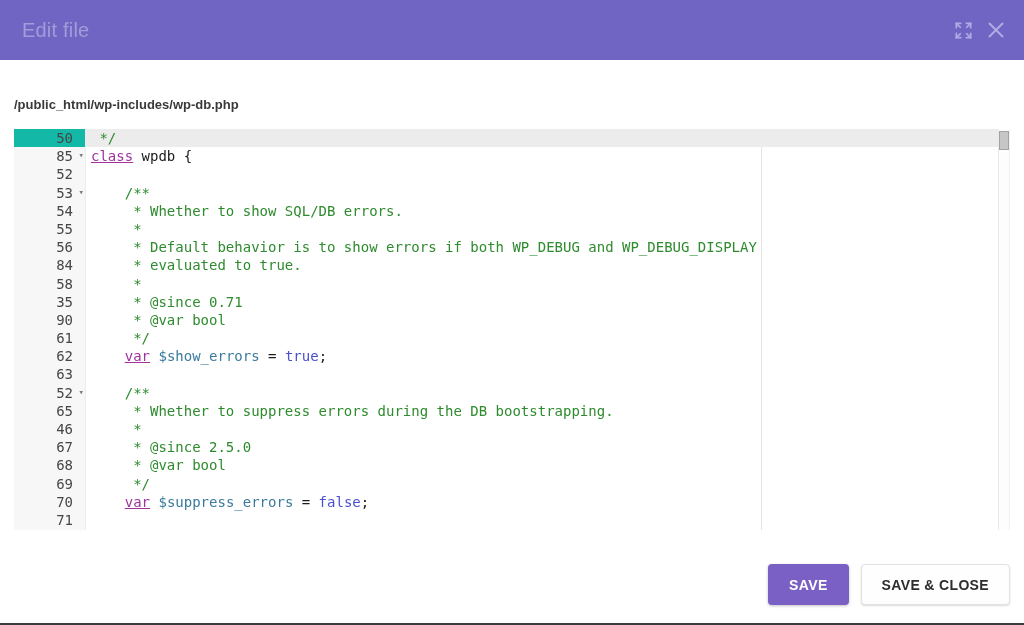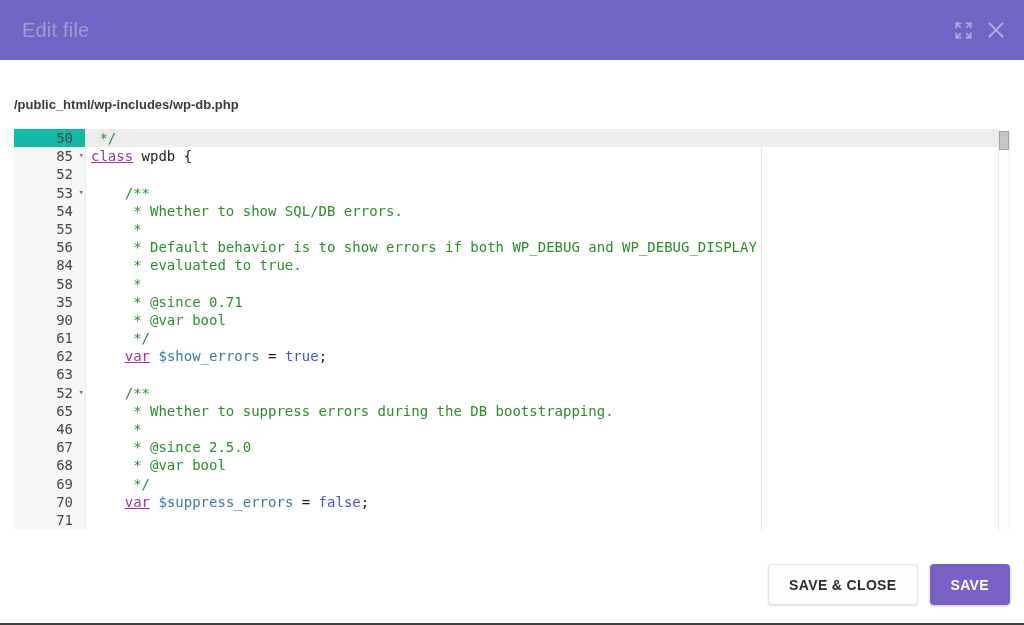--- a/index.html
+++ b/index.html
@@ -103,17 +103,17 @@
         <div class="gutter-row"><span>70</span></div>
         <div class="gutter-row"><span>71</span></div>
       </div>
     <div class="code-area"><div class="code-row active"><span class="tok-comment"> */</span></div><div class="code-row"><span class="tok-keyword">class</span><span class="tok-plain"> wpdb {</span></div><div class="code-row"></div><div class="code-row"><span class="tok-plain">    </span><span class="tok-comment">/**</span></div><div class="code-row"><span class="tok-plain">    </span><span class="tok-comment"> * Whether to show SQL/DB errors.</span></div><div class="code-row"><span class="tok-plain">    </span><span class="tok-comment"> *</span></div><div class="code-row"><span class="tok-plain">    </span><span class="tok-comment"> * Default behavior is to show errors if both WP_DEBUG and WP_DEBUG_DISPLAY</span></div><div class="code-row"><span class="tok-plain">    </span><span class="tok-comment"> * evaluated to true.</span></div><div class="code-row"><span class="tok-plain">    </span><span class="tok-comment"> *</span></div><div class="code-row"><span class="tok-plain">    </span><span class="tok-comment"> * @since 0.71</span></div><div class="code-row"><span class="tok-plain">    </span><span class="tok-comment"> * @var bool</span></div><div class="code-row"><span class="tok-plain">    </span><span class="tok-comment"> */</span></div><div class="code-row"><span class="tok-plain">    </span><span class="tok-keyword">var</span><span class="tok-plain"> </span><span class="tok-variable">$show_errors</span><span class="tok-plain"> = </span><span class="tok-atom">true</span><span class="tok-plain">;</span></div><div class="code-row"></div><div class="code-row"><span class="tok-plain">    </span><span class="tok-comment">/**</span></div><div class="code-row"><span class="tok-plain">    </span><span class="tok-comment"> * Whether to suppress errors during the DB bootstrapping.</span></div><div class="code-row"><span class="tok-plain">    </span><span class="tok-comment"> *</span></div><div class="code-row"><span class="tok-plain">    </span><span class="tok-comment"> * @since 2.5.0</span></div><div class="code-row"><span class="tok-plain">    </span><span class="tok-comment"> * @var bool</span></div><div class="code-row"><span class="tok-plain">    </span><span class="tok-comment"> */</span></div><div class="code-row"><span class="tok-plain">    </span><span class="tok-keyword">var</span><span class="tok-plain"> </span><span class="tok-variable">$suppress_errors</span><span class="tok-plain"> = </span><span class="tok-atom">false</span><span class="tok-plain">;</span></div><div class="code-row"></div></div>
     <div class="scrollbar">
       <div class="scroll-thumb"></div>
     </div>
   </div>
 
   <div class="footer">
+    <button class="btn btn-primary">SAVE</button>
     <button class="btn btn-secondary">SAVE &amp; CLOSE</button>
-    <button class="btn btn-primary">SAVE</button>
   </div>
 
 </div>
 
 </body></html>

